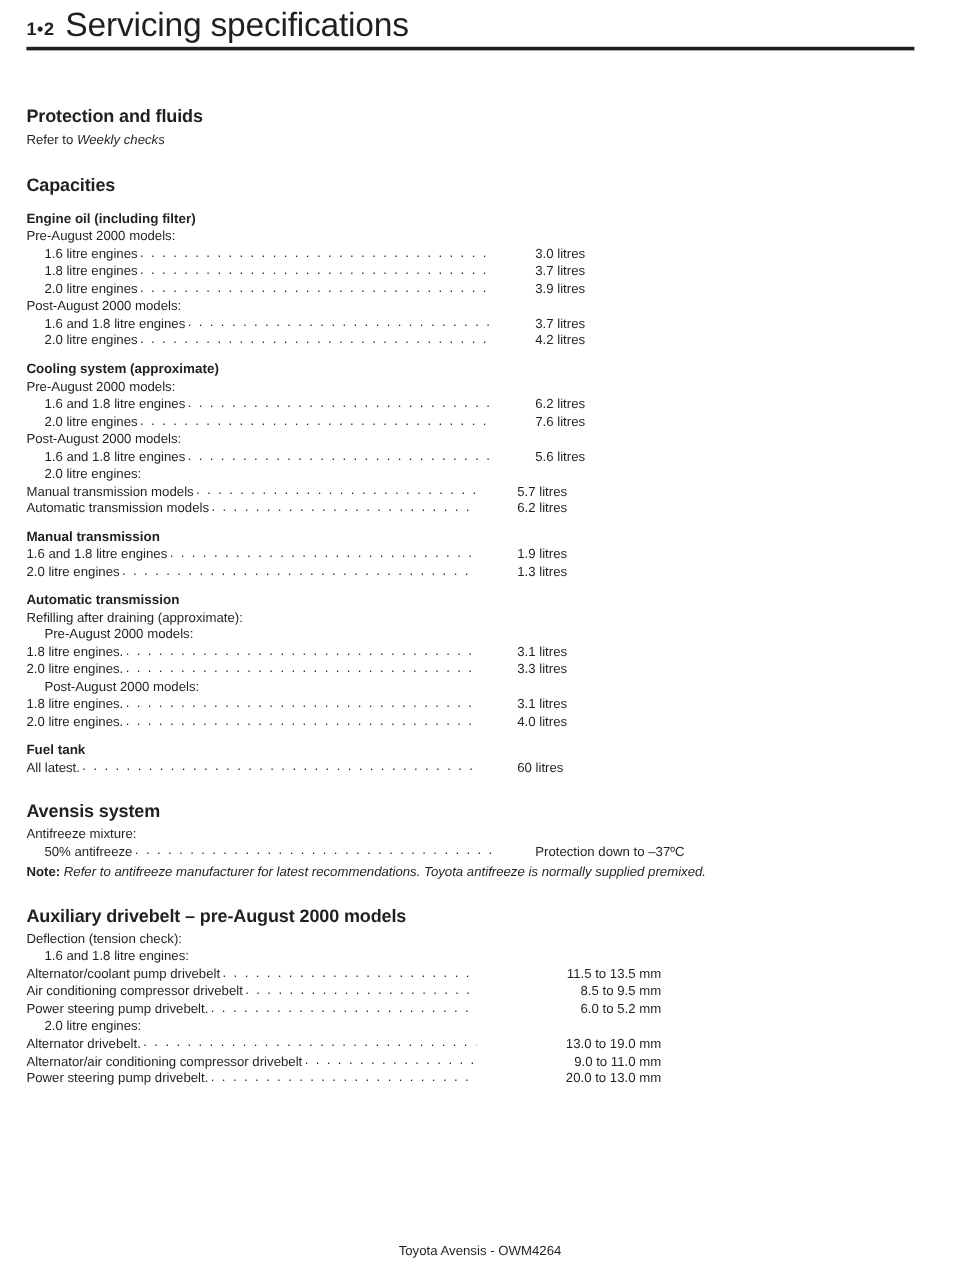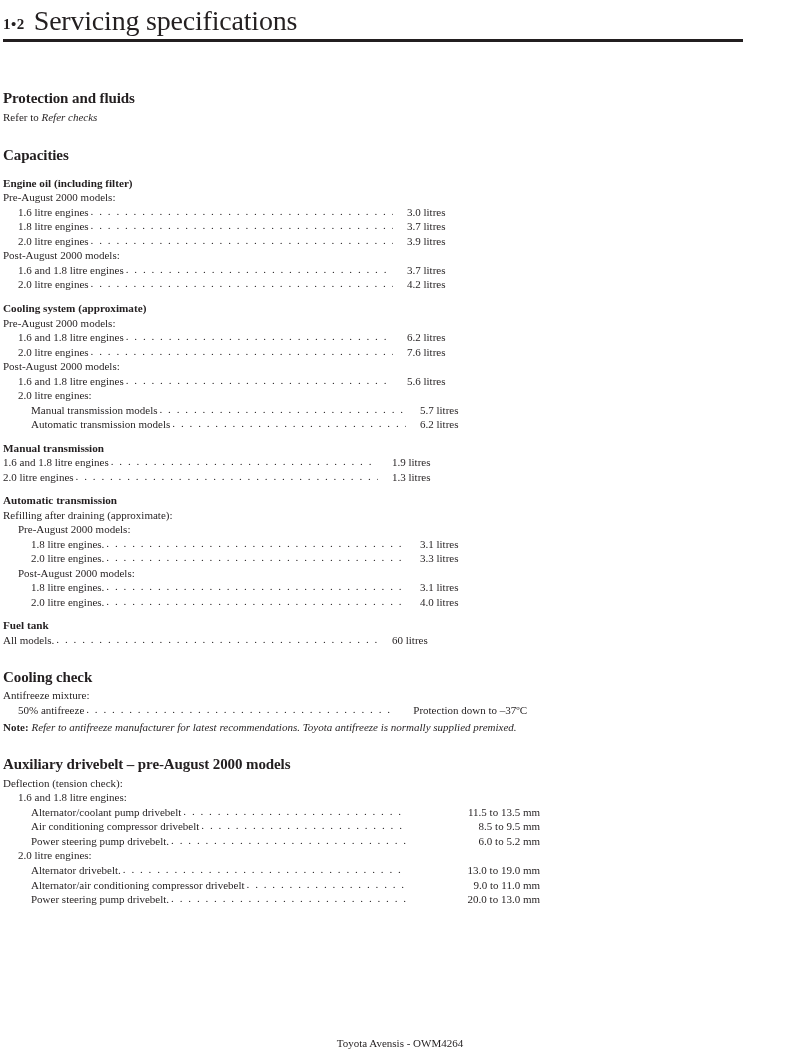--- a/index.html
+++ b/index.html
@@ -13,22 +13,21 @@
     position: relative;
     font-family: "Liberation Sans", sans-serif;
     color: #231f20;
     -webkit-font-smoothing: antialiased;
   }
   .page {
     position: relative;
     width: 800px;
     height: 1063px;
     box-sizing: border-box;
-    padding: 0 55px 0 3px;
-    font-family: Liberation Serif, serif;
+    padding: 0 55px 0 22px;
   }
 
   
   .page-header {
     display: flex;
     align-items: baseline;
     padding-top: 6px;
   }
   .folio {
     font-size: 15px;
@@ -112,26 +111,26 @@
   }
   .row .value {
     flex: 0 0 auto;
     width: 112px;
     margin-left: 12px;
     white-space: nowrap;
   }
   .row.wide-value .value { width: 120px; text-align: right; }
 
   
-  .row { padding-right: 0; }
+  .row { padding-right: 0; gap: 20px; }
 
   
   .ind0 { margin-left: 0px; }
   .ind1 { margin-left: 15px; }
-  .ind2 { margin-left: 28px; }
+  .ind2 { }
   .rowbox {
     width: 377px;
     display: flex;
     align-items: baseline;
   }
   .rowbox .leader { flex: 1 1 auto; }
 
   .note-line {
     font-size: 11px;
     line-height: 1.35;
@@ -158,21 +157,21 @@
 
   <div class="page-header">
     <span class="folio">1•2</span>
     <span class="chapter-title">Servicing specifications</span>
   </div>
   <div class="header-rule"></div>
 
   <div class="content">
 
     <h2 class="sec-major">Protection and fluids</h2>
-    <p class="refer-line"><span>Refer to </span><em>Refer checks</em></p>
+    <p class="refer-line"><span>Refer to </span><em>Weekly checks</em></p>
 
     <h2 class="sec-major spaced">Capacities</h2>
 
     <h3 class="sec-minor">Engine oil (including filter)</h3>
 
     <p class="plain-line ind0">Pre-August 2000 models:</p>
     <div class="row ind1">
       <div class="rowbox">
         <span class="label">1.6 litre engines</span>
         <span class="leader">. . . . . . . . . . . . . . . . . . . . . . . . . . . . . . . . . . . . . . . . . . . . . . . . . . . . . . . . . . . . . . . . . . . . . . . . . . . . . . . .</span>
@@ -299,27 +298,27 @@
       <div class="rowbox">
         <span class="label">2.0 litre engines.</span>
         <span class="leader">. . . . . . . . . . . . . . . . . . . . . . . . . . . . . . . . . . . . . . . . . . . . . . . . . . . . . . . . . . . . . . . . . . . . . . . . . . . . . . . .</span>
       </div>
       <span class="value">4.0 litres</span>
     </div>
 
     <h3 class="sec-minor">Fuel tank</h3>
     <div class="row ind0">
       <div class="rowbox">
-        <span class="label">All models.</span>
+        <span class="label">All latest.</span>
         <span class="leader">. . . . . . . . . . . . . . . . . . . . . . . . . . . . . . . . . . . . . . . . . . . . . . . . . . . . . . . . . . . . . . . . . . . . . . . . . . . . . . . .</span>
       </div>
       <span class="value">60 litres</span>
     </div>
 
-    <h2 class="sec-major spaced">Cooling check</h2>
+    <h2 class="sec-major spaced">Avensis system</h2>
     <p class="plain-line ind0">Antifreeze mixture:</p>
     <div class="row ind1 wide-value">
       <div class="rowbox">
         <span class="label">50% antifreeze</span>
         <span class="leader">. . . . . . . . . . . . . . . . . . . . . . . . . . . . . . . . . . . . . . . . . . . . . . . . . . . . . . . . . . . . . . . . . . . . . . . . . . . . . . . .</span>
       </div>
       <span class="value">Protection down to –37ºC</span>
     </div>
     <p class="note-line"><b>Note:</b><i> Refer to antifreeze manufacturer for latest recommendations. Toyota antifreeze is normally supplied premixed.</i></p>
 

